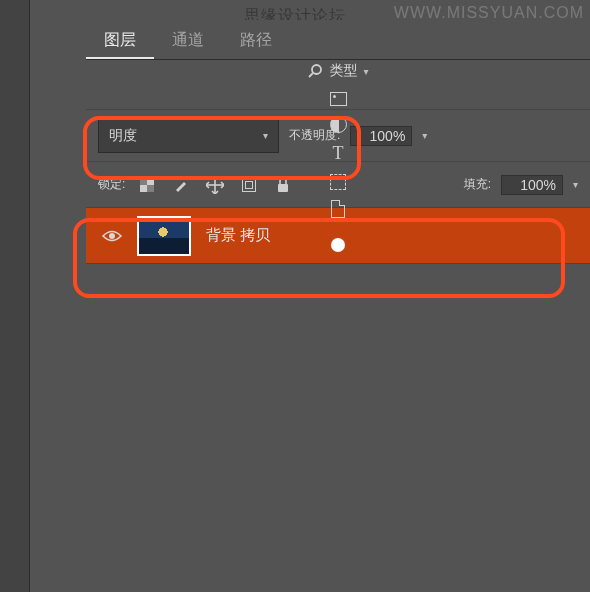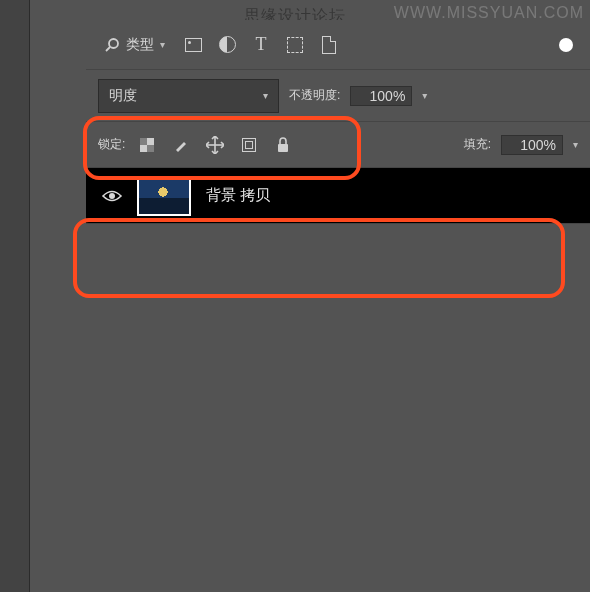--- a/index.html
+++ b/index.html
@@ -37,21 +37,21 @@
     padding: 10px 18px 0 18px;
     color: #a6a6a6; font-size: 16px;
     cursor: pointer;
   }
   .tab.active { color: #e8e8e8; border-bottom: 2px solid #e8e8e8; }
   .row {
     display: flex; align-items: center; height: 42px;
     padding: 0 12px; gap: 10px;
     border-bottom: 1px solid #454545;
   }
-  .filter-row { height: 50px; }
+  .filter-row { height: 50px; flex-direction: column; }
   .type-dropdown {
     display: flex; align-items: center; gap: 6px;
     background: #535353; padding: 2px 6px;
     cursor: pointer;
   }
   .search-icon { font-size: 16px; transform: scaleX(-1); display:inline-block;}
   .chev { font-size: 10px; color:#bdbdbd;}
   .icon-btn {
     width: 24px; height: 24px; display: flex; align-items: center; justify-content: center;
     color: #d0d0d0; cursor: pointer;
@@ -84,21 +84,21 @@
   .lock-move{font-size:18px;}
   .lock-frame{width:14px;height:14px;border:1.5px solid #d0d0d0;position:relative;}
   .lock-frame:before{content:"";position:absolute;inset:2px;border:1px solid #d0d0d0;}
   .lock-pad{font-size:15px;}
   .layers { }
   .layer {
     display:flex;align-items:center;height:56px;
     padding:0 16px;gap:16px;
     border-bottom:1px solid #454545;
   }
-  .layer.selected{background:#000000;}
+  .layer.selected{background:#c2410c;}
   .eye{font-size:17px;color:#d8d8d8;cursor:pointer;}
   .thumb{
     width:52px;height:38px;border:1px solid #2b2b2b;position:relative;
     background:linear-gradient(180deg,#1b3a67 0 55%,#0d1d33 55% 100%);
   }
   .thumb:before{content:"";position:absolute;left:30%;bottom:40%;width:18px;height:14px;border-radius:50%;background:radial-gradient(circle,#ffd96b 0 40%,transparent 41%);opacity:.9;}
   .thumb.corners{outline:2px solid #fff;outline-offset:-1px;}
   .thumb.corners:after{content:"";position:absolute;inset:-3px;border:1px solid transparent;}
   .layer-name{font-size:15px;color:#e6e6e6;}
   .locked-ico{margin-left:auto;font-size:14px;color:#d8d8d8;}
@@ -113,20 +113,25 @@
 </head>
 <body>
 
 <div class="left-strip"></div>
 
 <div class="watermark2">思缘设计论坛</div>
 <div class="watermark">WWW.MISSYUAN.COM</div>
 
 <div class="panel">
 
+  <div class="tabs">
+    <div class="tab active">图层</div>
+    <div class="tab">通道</div>
+    <div class="tab">路径</div>
+  </div>
 
   <div class="row filter-row">
     <div class="type-dropdown">
       <span class="search-icon">
         <svg width="16" height="16" viewBox="0 0 16 16">
             <circle cx="6.5" cy="6.5" r="4.5" stroke="#d0d0d0" stroke-width="1.8" fill="none"></circle>
             <line x1="10" y1="10" x2="14" y2="14" stroke="#d0d0d0" stroke-width="1.8"></line>
           </svg>
       </span>
       <span>类型</span>

